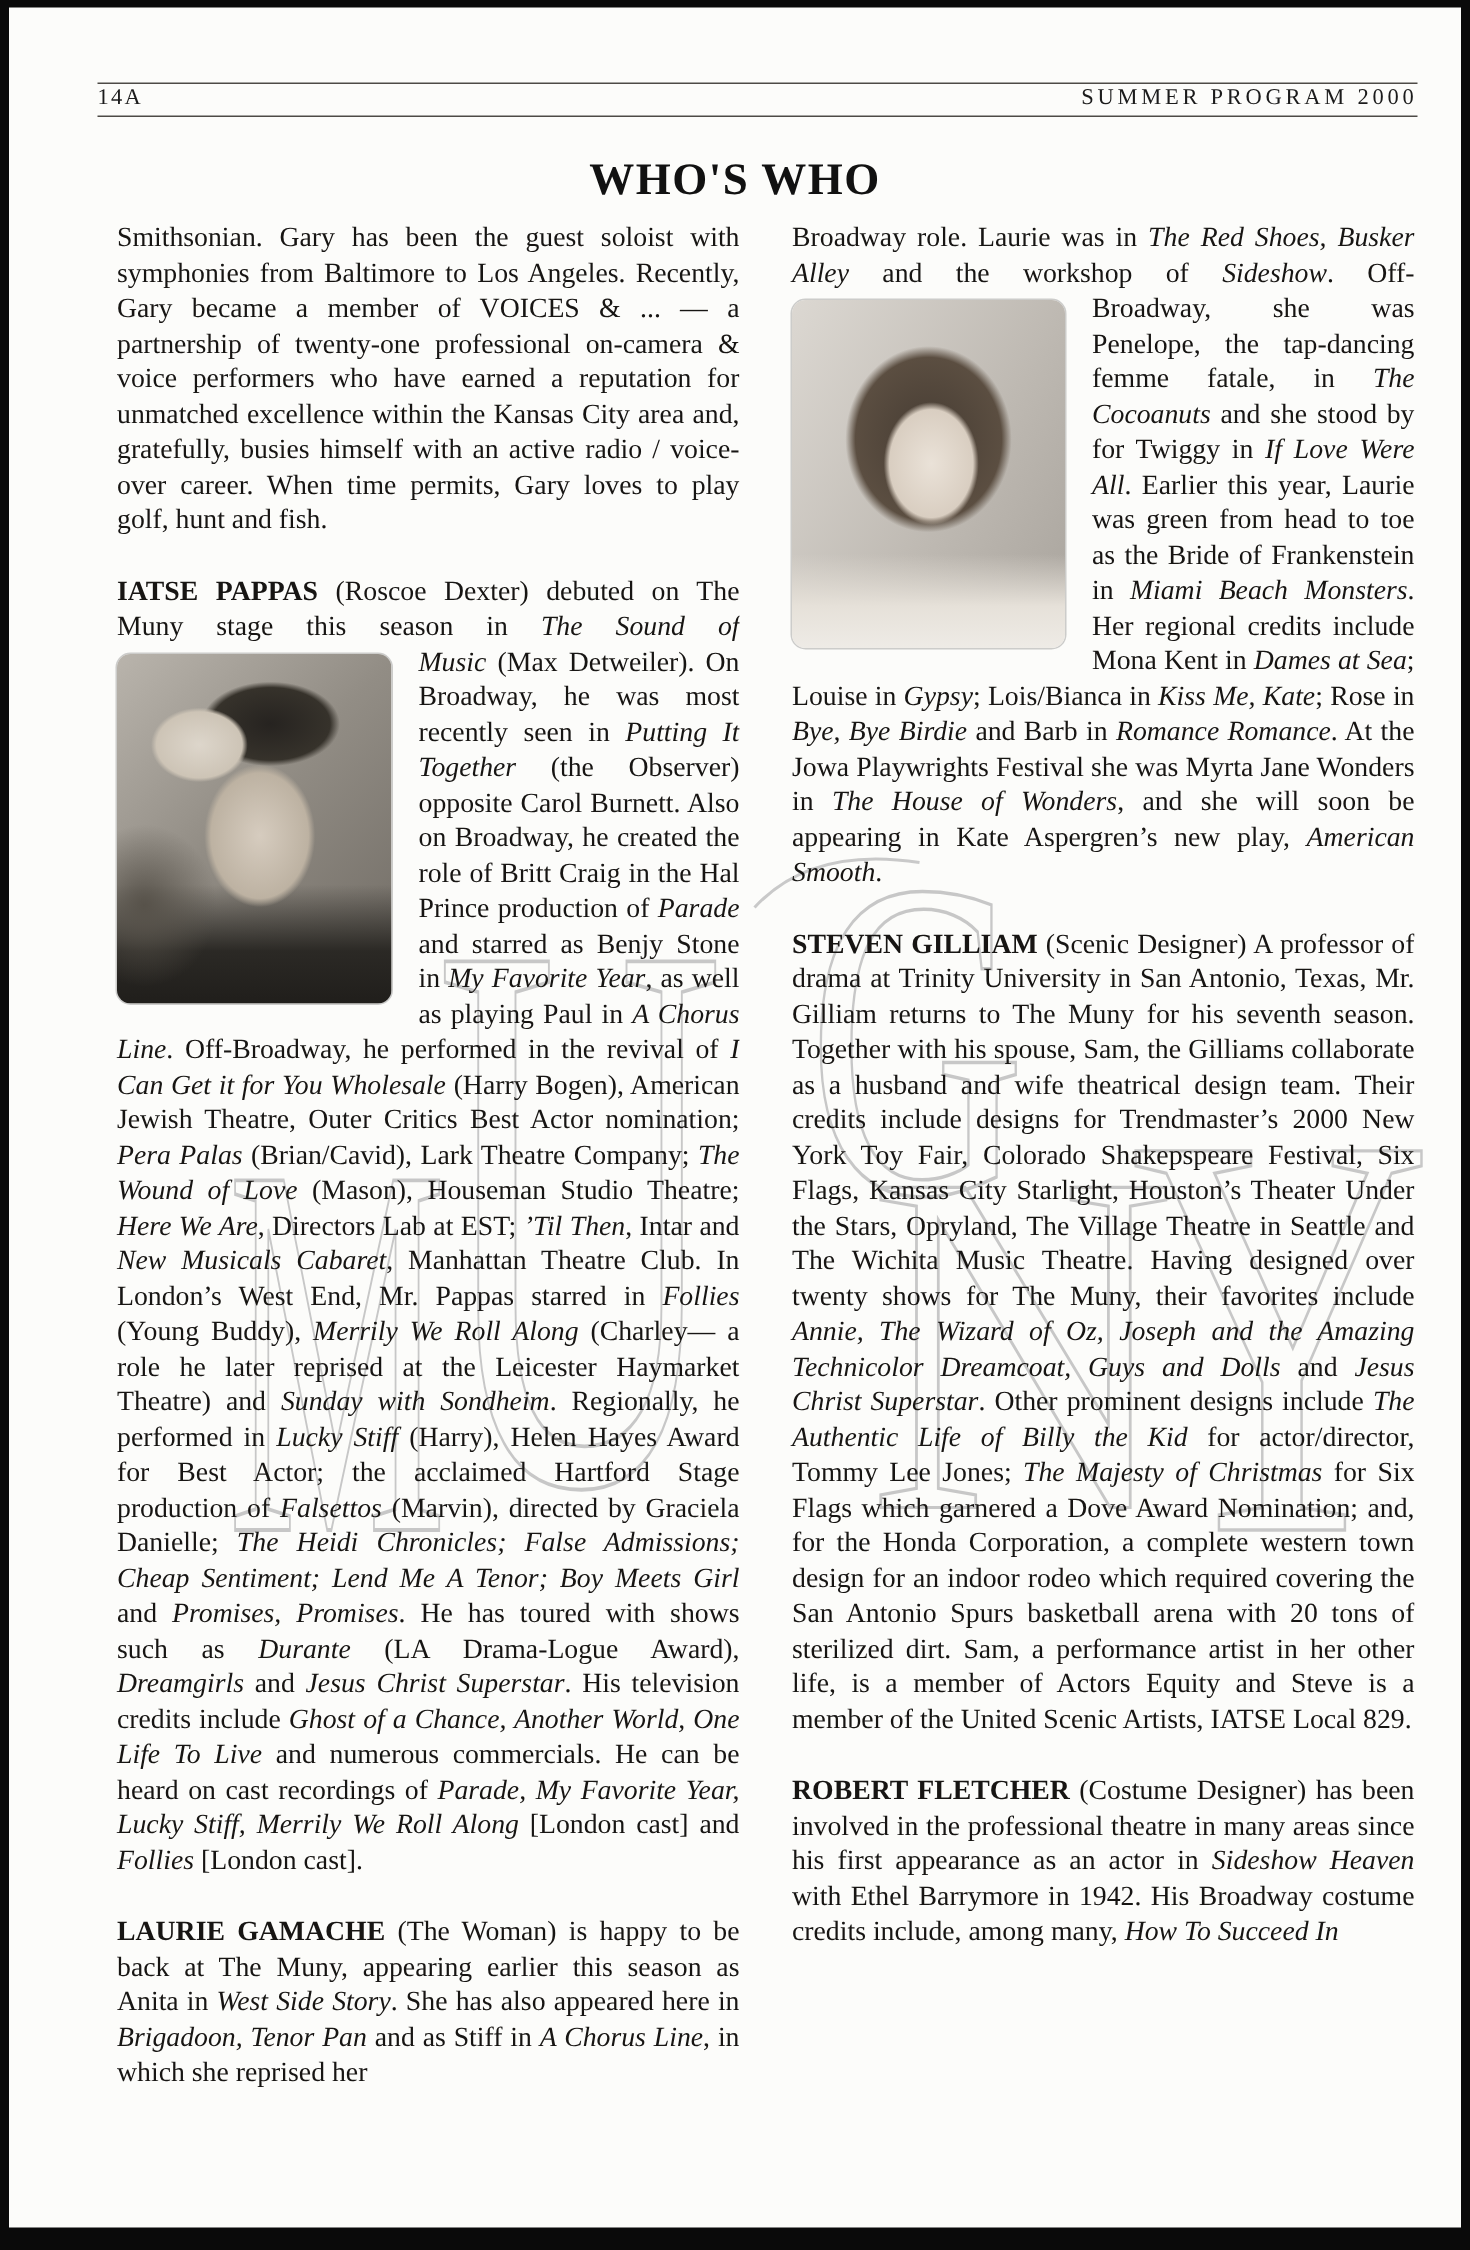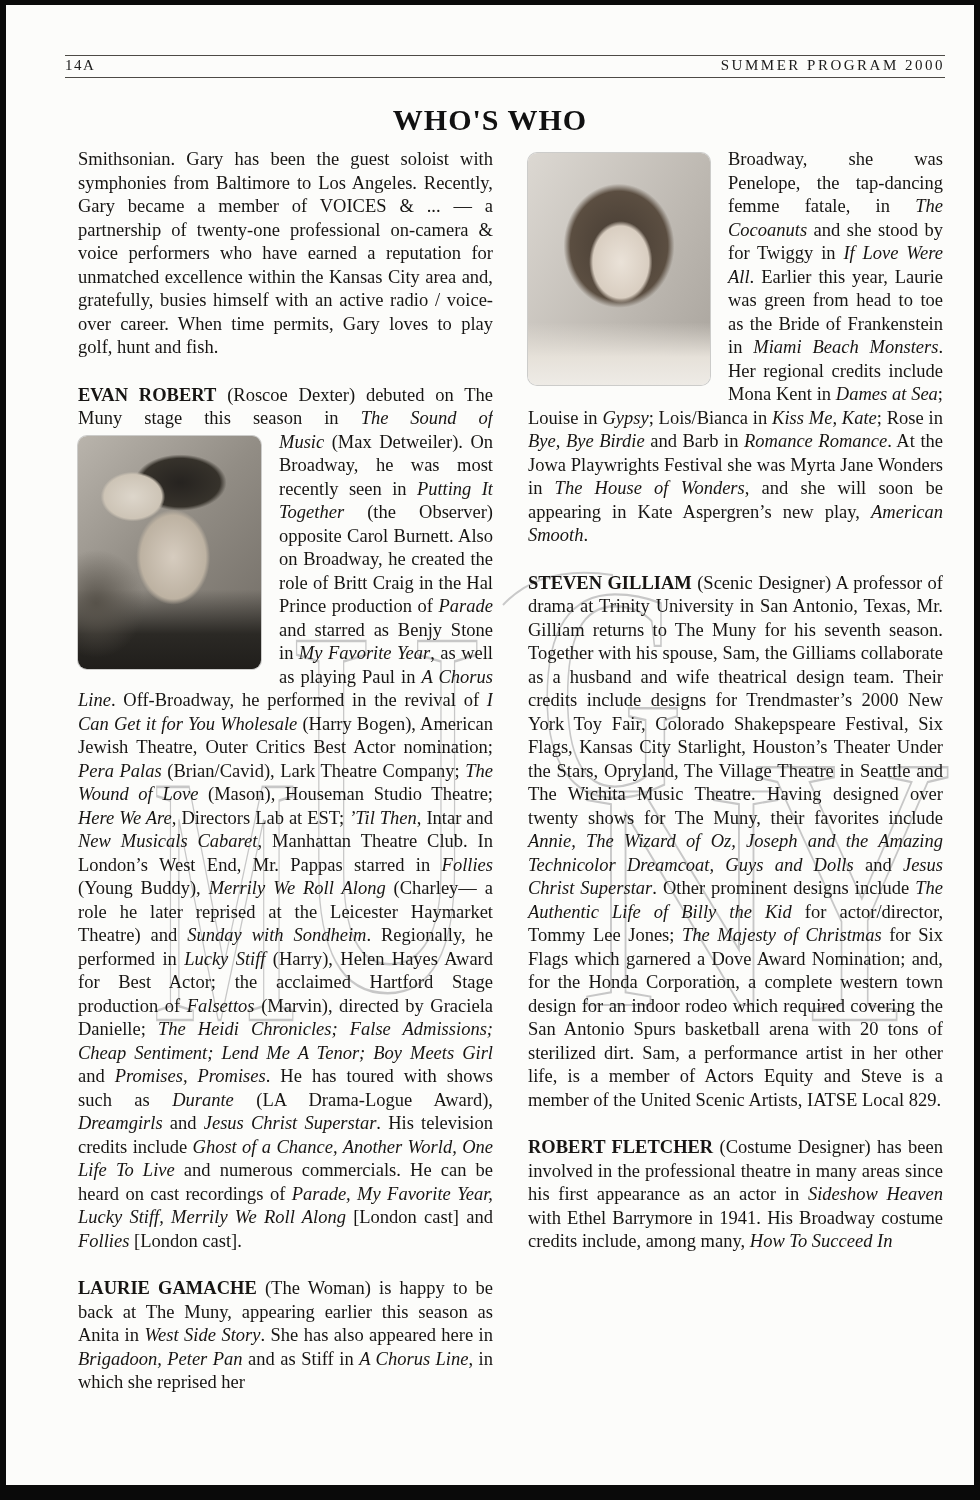--- a/index.html
+++ b/index.html
@@ -93,36 +93,37 @@
     <span class="prog">SUMMER PROGRAM 2000</span>
   </div>
   <div class="rule rule-bottom"></div>
 
   <h1 class="section-title">WHO'S WHO</h1>
 
   <div class="col col-left">
     <div class="para"><span>Smithsonian. Gary has been the guest soloist with symphonies from Baltimore to Los Angeles. Recently, Gary became a member of VOICES &amp; ... — a partnership of twenty-one professional on-camera &amp; voice performers who have earned a reputation for unmatched excellence within the Kansas City area and, gratefully, busies himself with an active radio / voice-over career. When time permits, Gary loves to play golf, hunt and fish.</span></div>
 
     <div class="para">
-      <div class="lead"><b>EVAN ROBERT</b><span> (Roscoe Dexter) debuted on The Muny stage this season in </span><i>The Sound of</i></div>
+      <div class="lead"><b>IATSE PAPPAS</b><span> (Roscoe Dexter) debuted on The Muny stage this season in </span><i>The Sound of</i></div>
       <div class="body">
         <div class="photo photo-evan" title="Black-and-white headshot of Evan Pappas"></div>
         <div class="flow"><i>Music</i><span> (Max Detweiler). On Broadway, he was most recently seen in </span><i>Putting It Together</i><span> (the Observer) opposite Carol Burnett. Also on Broadway, he created the role of Britt Craig in the Hal Prince production of </span><i>Parade</i><span> and starred as Benjy Stone in </span><i>My Favorite Year</i><span>, as well as playing Paul in </span><i>A Chorus Line</i><span>. Off-Broadway, he performed in the revival of </span><i>I Can Get it for You Wholesale</i><span> (Harry Bogen), American Jewish Theatre, Outer Critics Best Actor nomination; </span><i>Pera Palas</i><span> (Brian/Cavid), Lark Theatre Company; </span><i>The Wound of Love</i><span> (Mason), Houseman Studio Theatre; </span><i>Here We Are</i><span>, Directors Lab at EST; </span><i>’Til Then</i><span>, Intar and </span><i>New Musicals Cabaret</i><span>, Manhattan Theatre Club. In London’s West End, Mr. Pappas starred in </span><i>Follies</i><span> (Young Buddy), </span><i>Merrily We Roll Along</i><span> (Charley— a role he later reprised at the Leicester Haymarket Theatre) and </span><i>Sunday with Sondheim</i><span>. Regionally, he performed in </span><i>Lucky Stiff</i><span> (Harry), Helen Hayes Award for Best Actor; the acclaimed Hartford Stage production of </span><i>Falsettos</i><span> (Marvin), directed by Graciela Danielle; </span><i>The Heidi Chronicles; False Admissions; Cheap Sentiment; Lend Me A Tenor; Boy Meets Girl</i><span> and </span><i>Promises, Promises</i><span>. He has toured with shows such as </span><i>Durante</i><span> (LA Drama-Logue Award), </span><i>Dreamgirls</i><span> and </span><i>Jesus Christ Superstar</i><span>. His television credits include </span><i>Ghost of a Chance, Another World, One Life To Live</i><span> and numerous commercials. He can be heard on cast recordings of </span><i>Parade, My Favorite Year, Lucky Stiff, Merrily We Roll Along</i><span> [London cast] and </span><i>Follies</i><span> [London cast].</span></div>
       </div>
     </div>
 
-    <div class="para"><b>LAURIE GAMACHE</b><span> (The Woman) is happy to be back at The Muny, appearing earlier this season as Anita in </span><i>West Side Story</i><span>. She has also appeared here in </span><i>Brigadoon, Peter Pan</i><span> and as Stiff in </span><i>A Chorus Line</i><span>, in which she reprised her</span></div>
+    <div class="para"><b>LAURIE GAMACHE</b><span> (The Woman) is happy to be back at The Muny, appearing earlier this season as Anita in </span><i>West Side Story</i><span>. She has also appeared here in </span><i>Brigadoon, Tenor Pan</i><span> and as Stiff in </span><i>A Chorus Line</i><span>, in which she reprised her</span></div>
   </div>
 
   <div class="col col-right">
     <div class="para">
+      <div class="lead"><span>Broadway role. Laurie was in </span><i>The Red Shoes, Busker Alley</i><span> and the workshop of </span><i>Sideshow</i><span>. Off-</span></div>
       <div class="body">
         <div class="photo photo-laurie" title="Black-and-white headshot of Laurie Gamache"></div>
         <div class="flow"><span>Broadway, she was Penelope, the tap-dancing femme fatale, in </span><i>The Cocoanuts</i><span> and she stood by for Twiggy in </span><i>If Love Were All</i><span>. Earlier this year, Laurie was green from head to toe as the Bride of Frankenstein in </span><i>Miami Beach Monsters</i><span>. Her regional credits include Mona Kent in </span><i>Dames at Sea</i><span>; Louise in </span><i>Gypsy</i><span>; Lois/Bianca in </span><i>Kiss Me, Kate</i><span>; Rose in </span><i>Bye, Bye Birdie</i><span> and Barb in </span><i>Romance Romance</i><span>. At the Jowa Playwrights Festival she was Myrta Jane Wonders in </span><i>The House of Wonders</i><span>, and she will soon be appearing in Kate Aspergren’s new play, </span><i>American Smooth</i><span>.</span></div>
       </div>
     </div>
 
     <div class="para"><b>STEVEN GILLIAM</b><span> (Scenic Designer) A professor of drama at Trinity University in San Antonio, Texas, Mr. Gilliam returns to The Muny for his seventh season. Together with his spouse, Sam, the Gilliams collaborate as a husband and wife theatrical design team. Their credits include designs for Trendmaster’s 2000 New York Toy Fair, Colorado Shakepspeare Festival, Six Flags, Kansas City Starlight, Houston’s Theater Under the Stars, Opryland, The Village Theatre in Seattle and The Wichita Music Theatre. Having designed over twenty shows for The Muny, their favorites include </span><i>Annie, The Wizard of Oz, Joseph and the Amazing Technicolor Dreamcoat, Guys and Dolls</i><span> and </span><i>Jesus Christ Superstar</i><span>. Other prominent designs include </span><i>The Authentic Life of Billy the Kid</i><span> for actor/director, Tommy Lee Jones; </span><i>The Majesty of Christmas</i><span> for Six Flags which garnered a Dove Award Nomination; and, for the Honda Corporation, a complete western town design for an indoor rodeo which required covering the San Antonio Spurs basketball arena with 20 tons of sterilized dirt. Sam, a performance artist in her other life, is a member of Actors Equity and Steve is a member of the United Scenic Artists, IATSE Local 829.</span></div>
 
-    <div class="para"><b>ROBERT FLETCHER</b><span> (Costume Designer) has been involved in the professional theatre in many areas since his first appearance as an actor in </span><i>Sideshow Heaven</i><span> with Ethel Barrymore in 1941. His Broadway costume credits include, among many, </span><i>How To Succeed In</i></div>
+    <div class="para"><b>ROBERT FLETCHER</b><span> (Costume Designer) has been involved in the professional theatre in many areas since his first appearance as an actor in </span><i>Sideshow Heaven</i><span> with Ethel Barrymore in 1942. His Broadway costume credits include, among many, </span><i>How To Succeed In</i></div>
   </div>
 
 </div>
 
 </body></html>

